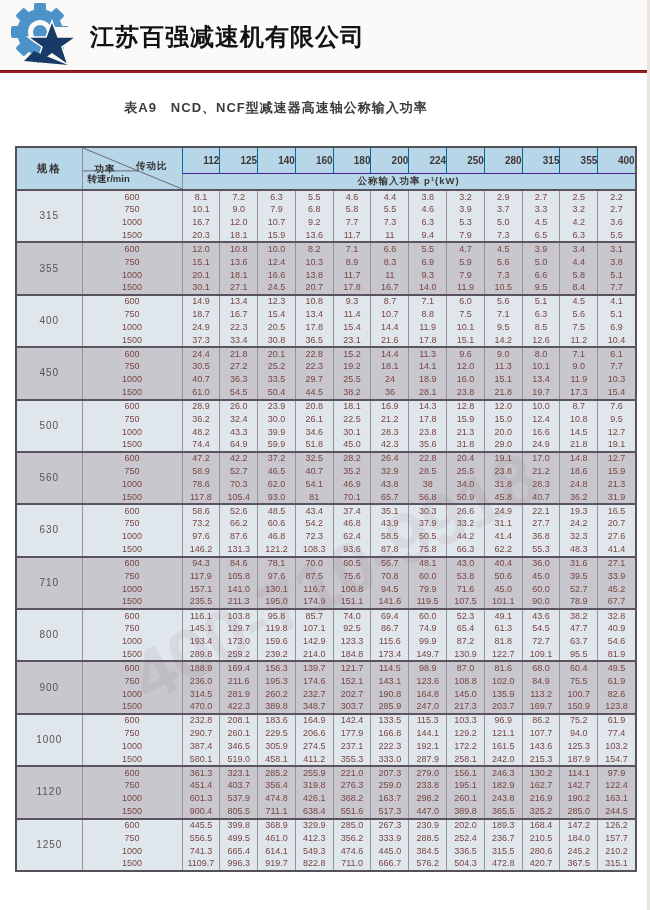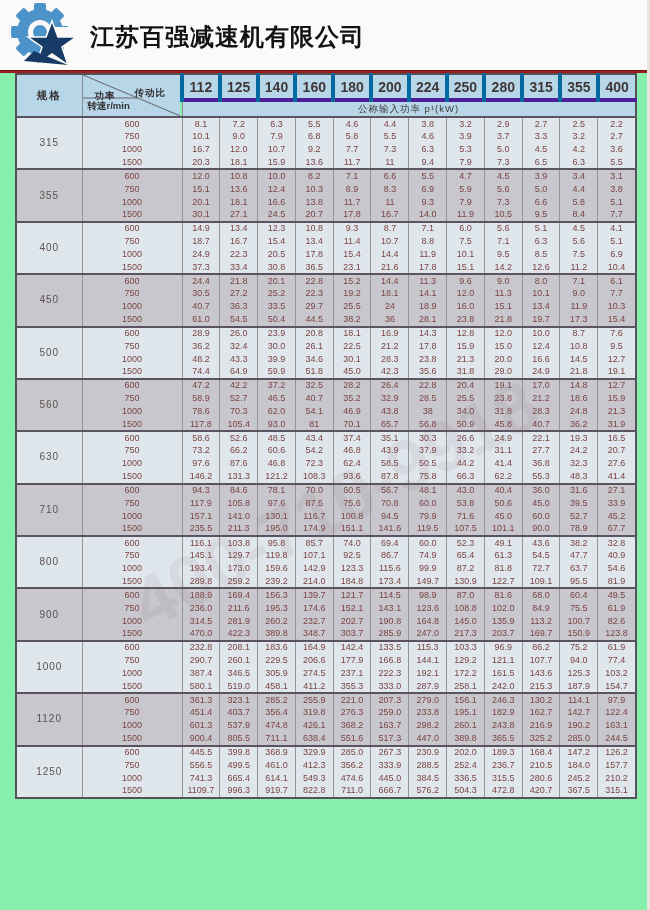--- a/index.html
+++ b/index.html
@@ -1,21 +1,21 @@
 <!DOCTYPE html>
 <html><head>
 <meta charset="utf-8">
 <style>
   * { margin:0; padding:0; box-sizing:border-box; }
   html,body { width:650px; }
   body {
     font-family:"Liberation Sans","DejaVu Sans",sans-serif;
     background:#e9e5e1;
   }
-  .page { width:647px; height:910px; overflow:hidden; background:#86efac; position:relative; }
+  .page { width:647px; height:910px; overflow:hidden; background:#ffffff; position:relative; }
 
   
   .topbar { height:70px; background:#fbfaf8; position:relative; }
   .logo { position:absolute; left:10px; top:3px; width:84px; height:64px; }
   .company-name {
     position:absolute; left:90px; top:21px;
     font-size:24px; font-weight:bold; color:#121212; letter-spacing:1px;
   }
   .hotline {
     position:absolute; right:12px; top:32px;
@@ -39,24 +39,24 @@
   }
 
   
   table.power { width:620px; border-collapse:collapse; table-layout:fixed;
     border:2px solid #56525a; position:relative; z-index:1; }
   col.c-spec  { width:66px; }
   col.c-speed { width:100px; }
   col.c-val   { width:37.8px; }
 
   thead th { background:#b7d7e9; font-weight:normal; }
-  th.ratio-h { font-size:14px; color:#403737; height:26px;
-    border-left:4px solid #0369a1; font-weight:bold; }
+  th.ratio-h { font-size:10px; color:#403737; height:26px;
+    border-left:1px solid #0369a1; font-weight:bold;text-align:right; }
   th.sub-h { font-size:9.5px; color:#3d3835; height:17px;
-    border-left:1px solid #8f8c92; border-top:4px solid #4c1d95; font-weight:normal; letter-spacing:1px; }
+    border-left:1px solid #8f8c92; border-top:1px solid #4c1d95; font-weight:bold; letter-spacing:1px; }
   th.spec-cell { font-size:10.5px; color:#343030; font-weight:bold; letter-spacing:2px; }
 
   th.diag-cell { position:relative; padding:0; border-left:1px solid #8f8c92; }
   .diag-svg { position:absolute; inset:0; width:100%; height:100%; }
   .diag-lbl { position:absolute; font-size:9.5px; color:#343030; font-weight:bold; }
   .lbl-ratio { right:14px; top:12px; letter-spacing:1px; }
   .lbl-power { left:12px; top:15px; letter-spacing:1px; }
   .lbl-speed { left:5px; bottom:3px; }
 
   tbody td { height:13.1px; padding:0; text-align:center; vertical-align:middle;
@@ -92,20 +92,21 @@
         <circle cx="0" cy="0" r="7" fill="#4b93c8"></circle>
       </g>
       <path d="M42 18 L48 34 L66 34 L52 44 L58 62 L42 51 L26 62 L32 44 L18 34 L36 34 Z" fill="#173a66" stroke="#fbfaf8" stroke-width="1.5"></path>
       <path d="M14 58 L58 62 L24 48 Z" fill="#173a66"></path>
     </svg>
     <div class="company-name">江苏百强减速机有限公司</div>
   </div>
   <div class="red-rule"></div>
 
   <div class="content">
+    <div class="doc-title">表A9　NCD、NCF型减速器高速轴公称输入功率</div>
 
     <div class="table-wrap">
       <div class="watermark">400-710-9918</div>
       <table class="power">
         <colgroup>
           <col class="c-spec">
             <col class="c-speed">
           <col class="c-val">
             <col class="c-val">
             <col class="c-val">

